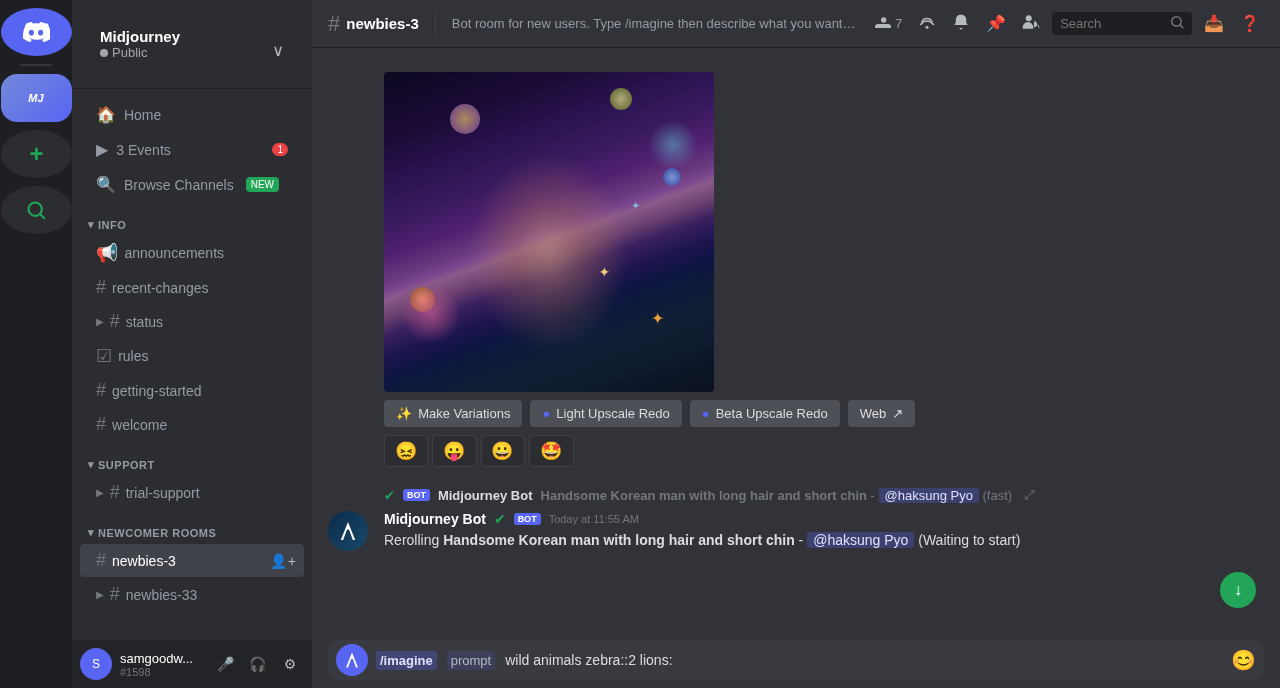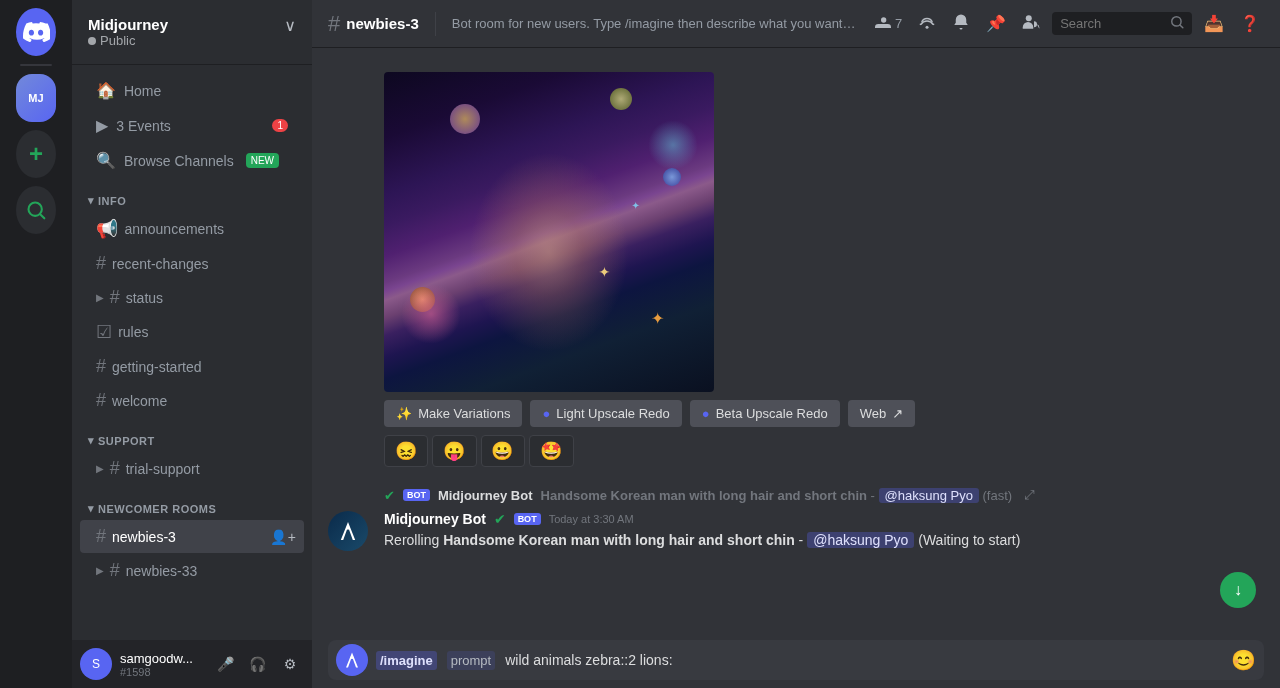--- a/index.html
+++ b/index.html
@@ -10,45 +10,46 @@
       width: 72px;
       background: #1e1f22;
       display: flex;
       flex-direction: column;
       align-items: center;
       padding: 8px 0;
       gap: 8px;
       flex-shrink: 0;
     }
     .server-icon {
-      width: 40px; height: 48px; border-radius: 50%;
+      width: 71px; height: 48px; border-radius: 50%;
       background: #5865f2;
       display: flex; align-items: center; justify-content: center;
       cursor: pointer; color: white; font-size: 20px; font-weight: bold;
       transition: border-radius 0.2s;
+      font-style: italic;
     }
     .server-icon.discord { background: #5865f2; }
     .server-divider { width: 32px; height: 2px; background: #35363c; border-radius: 1px; }
     .server-icon.green { background: #23a559; border-radius: 16px; }
     .server-icon.add { background: #2b2d31; color: #23a559; font-size: 24px; }
     .server-icon.explore { background: #2b2d31; color: #23a559; }
 
     
     #channel-sidebar {
       width: 240px;
       background: #2b2d31;
       display: flex;
       flex-direction: column;
       flex-shrink: 0;
     }
     .server-header {
-      padding: 16px;
+      padding: 28px;
       border-bottom: 1px solid #1e1f22;
       display: flex;
-      align-items: flex-start;
+      align-items: flex-end;
       justify-content: space-between;
       cursor: pointer;
     }
     .server-header .name { font-weight: 600; color: #fff; font-size: 15px; }
     .server-header .status { font-size: 13px; color: #a3a6aa; display: flex; align-items: center; gap: 4px; }
     .server-header .status::before { content: ''; width: 8px; height: 8px; border-radius: 50%; background: #a3a6aa; display: inline-block; }
     .channel-list { flex: 1; overflow-y: auto; padding: 8px 0; }
     .channel-list::-webkit-scrollbar { width: 4px; }
     .channel-list::-webkit-scrollbar-thumb { background: #1a1b1e; border-radius: 2px; }
     .nav-item {
@@ -455,21 +456,21 @@
         <svg width="24" height="24" viewBox="0 0 40 40" fill="white">
             <path d="M20 5L8 35h4l8-22 8 22h4z"></path>
             <circle cx="20" cy="15" r="3"></circle>
           </svg>
       </div>
       <div class="message-content">
         <div class="message-header">
           <span class="message-author">Midjourney Bot</span>
           <span style="color:#23a559;font-size:14px;">✔</span>
           <span class="bot-badge">BOT</span>
-          <span class="message-time">Today at 3:30 AM</span>
+          <span class="message-time">Today at 11:55 AM</span>
         </div>
         <div class="message-text">
           <span>Rerolling </span><strong>Handsome Korean man with long hair and short chin</strong><span> - </span><span class="mention">@haksung Pyo</span><span> (Waiting to start)</span>
         </div>
       </div>
     </div>
   </div>
 
   <div class="scroll-btn">↓</div>
 

